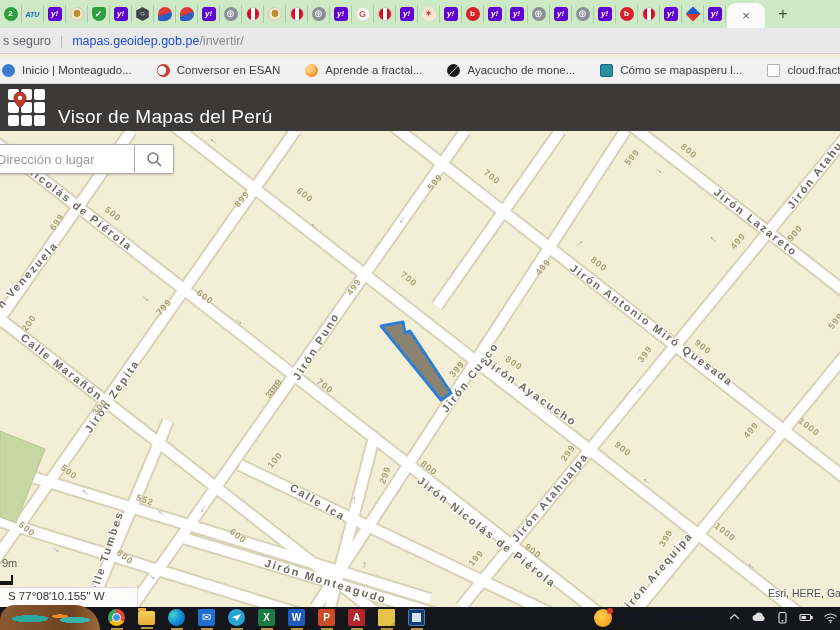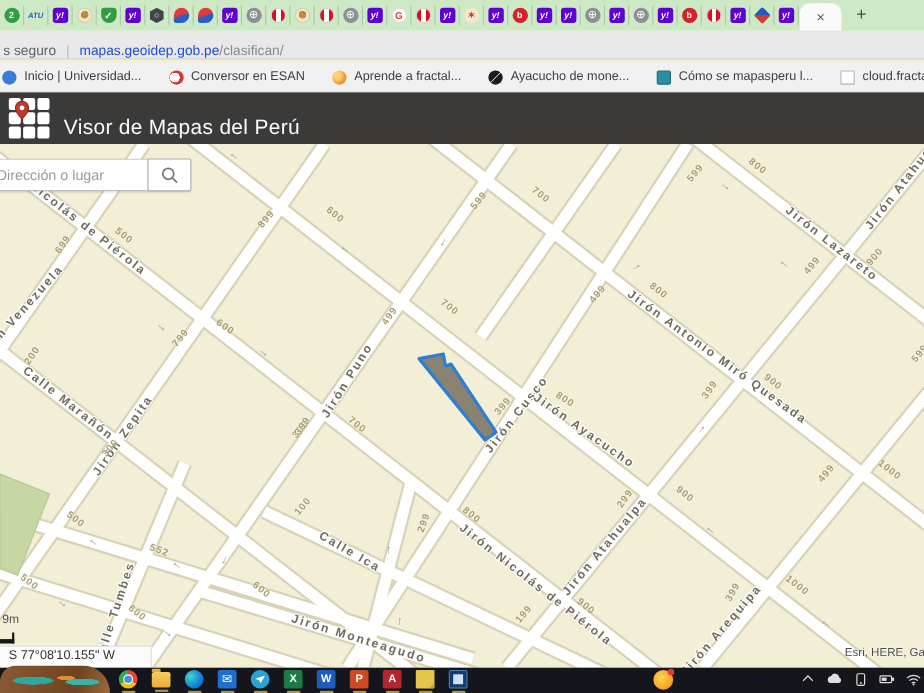--- a/index.html
+++ b/index.html
@@ -27,21 +27,21 @@
   .fav-bp{background:#d6222a;border-radius:50%}
   .fav-diamond{background:linear-gradient(135deg,#2458c4 50%,#d43a2f 50%);transform:rotate(45deg) scale(.78);border-radius:2px}
   .active-tab{position:absolute;left:727px;top:3px;width:38px;height:25px;background:#fbfbfb;
               border-radius:9px 9px 0 0;display:flex;align-items:center;justify-content:center;
               color:#5a5a5a;font-size:13px}
   .newtab{position:absolute;left:771px;top:4px;width:24px;height:20px;color:#36503a;font-size:16px;
           display:flex;align-items:center;justify-content:center}
 
   
   .urlrow{position:absolute;top:28px;left:0;width:840px;height:26px;background:#e9e9e9;
-          border-bottom:1px solid #d2d2d2;display:flex;align-items:flex-end;font-size:12.5px;color:#5f6368;box-sizing:border-box}
+          border-bottom:1px solid #d2d2d2;display:flex;align-items:center;font-size:12.5px;color:#5f6368;box-sizing:border-box}
   .urlrow .sec{margin-left:3px}
   .urlrow .udiv{margin:0 9px;color:#b8b8b8}
   .urlrow .domain{color:#1d4ed8}
   .urlrow .path{color:#8a8a8a}
 
   
   .bmrow{position:absolute;top:57px;left:0;width:840px;height:27px;background:#f1f1f1;
          border-bottom:1px solid #d9d9d9;display:flex;align-items:center;font-size:11.5px;
          color:#3c4043;box-sizing:border-box;padding-left:2px}
   .bm{display:flex;align-items:center;margin-right:25px;white-space:nowrap}
@@ -238,27 +238,27 @@
     <div class="active-tab">
       <span>×</span>
     </div>
     <div class="newtab">+</div>
   </div>
 
   <div class="urlrow">
     <span class="sec">s seguro</span>
     <span class="udiv">|</span>
     <span class="domain">mapas.geoidep.gob.pe</span>
-    <span class="path">/clasifican/</span>
+    <span class="path">/invertir/</span>
   </div>
 
   <div class="bmrow" id="bookmarks">
       <span class="bm">
         <span class="bmi bmi-info"></span>
-        <span>Inicio | Universidad...</span>
+        <span>Inicio | Monteagudo...</span>
       </span>
       <span class="bm">
         <span class="bmi bmi-esan"></span>
         <span>Conversor en ESAN</span>
       </span>
       <span class="bm">
         <span class="bmi bmi-orange"></span>
         <span>Aprende a fractal...</span>
       </span>
       <span class="bm">

